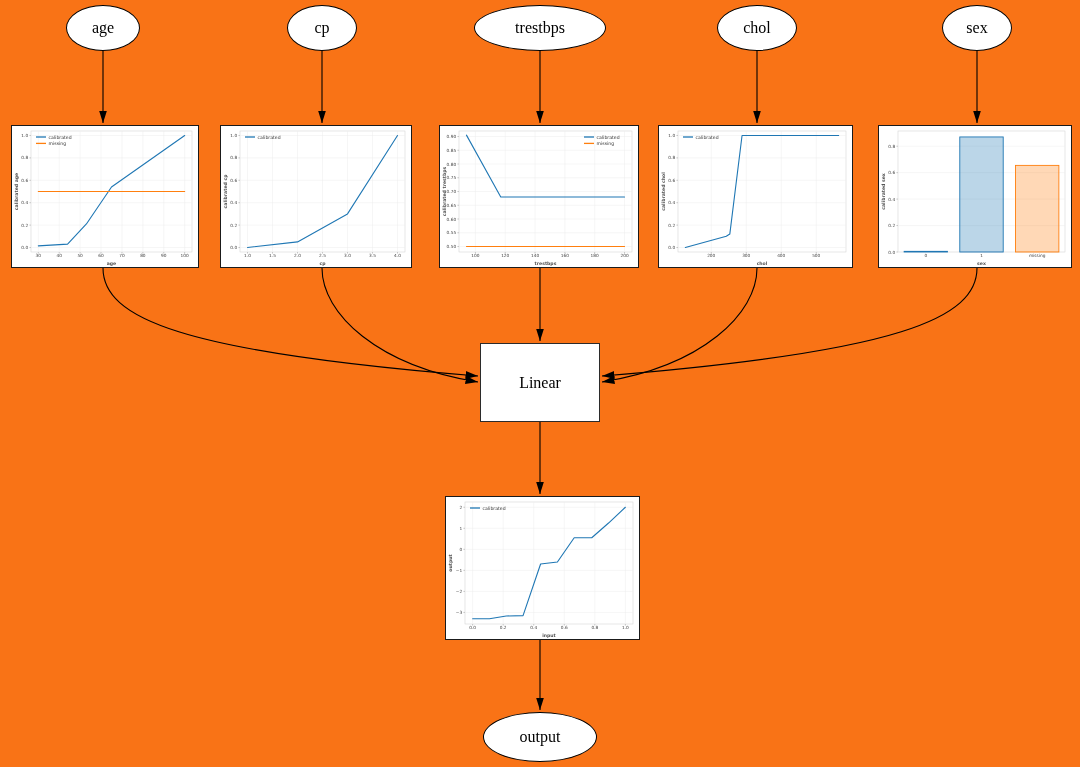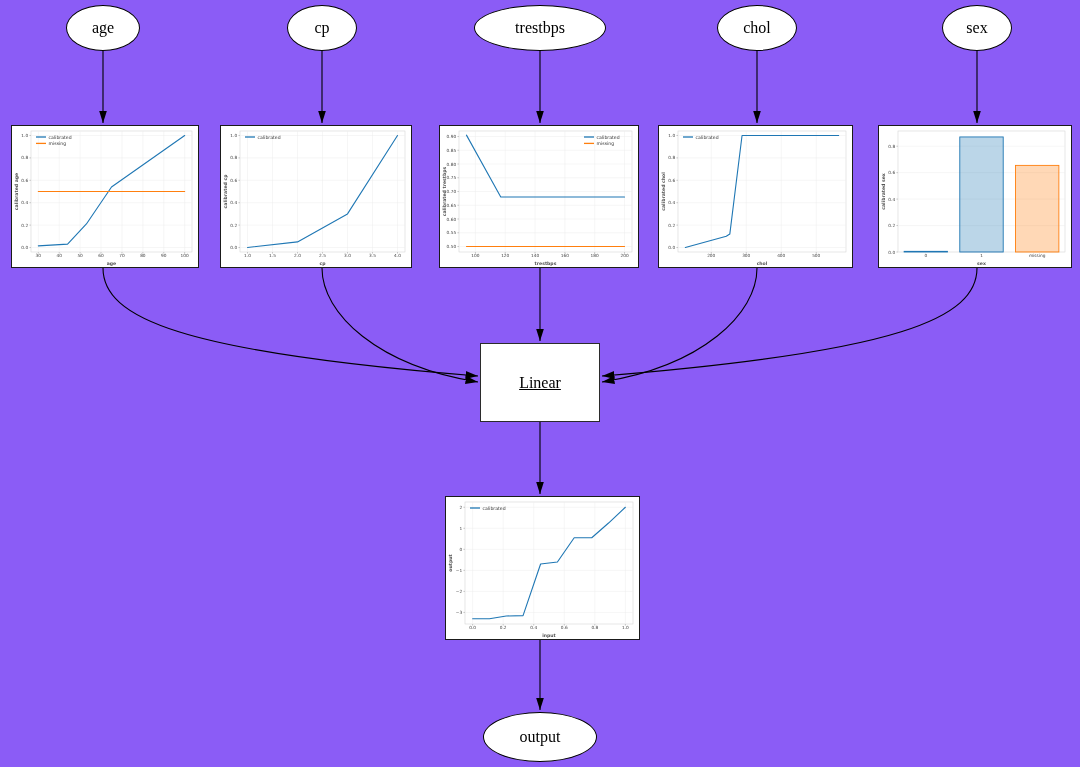--- a/index.html
+++ b/index.html
@@ -1,26 +1,26 @@
 <!DOCTYPE html>
 <html><head>
 <meta charset="utf-8">
 <style>
   html,body{margin:0;padding:0;background:#ffffff;}
-  #canvas{position:relative;width:1080px;height:767px;background:#8b5cf6;
+  #canvas{position:relative;width:1080px;height:767px;background:#f97316;
           font-family:"Liberation Serif",serif;overflow:hidden;}
   #edge-layer{position:absolute;left:0;top:0;width:1080px;height:767px;z-index:0;}
   .node-ellipse{position:absolute;border:1px solid #000;border-radius:50%;
                 display:flex;align-items:center;justify-content:center;
                 background:#fff;box-sizing:border-box;z-index:2;}
   .node-ellipse span{font-size:16px;color:#000;}
   .linear-box{position:absolute;border:1px solid #2b2b2b;background:#fff;
               display:flex;align-items:center;justify-content:center;
               box-sizing:border-box;z-index:2;}
-  .linear-box span{font-size:16px;color:#000;text-decoration:underline;}
+  .linear-box span{font-size:16px;color:#000;}
   .chart-box{position:absolute;border:1px solid #1a1a1a;background:#fff;
              box-sizing:border-box;z-index:1;}
   .chart-box svg{display:block;font-family:"DejaVu Sans",sans-serif;}
 </style>
 </head>
 <body>
 
 <div id="canvas">
 
   <svg id="edge-layer" width="1080" height="767" viewBox="0 0 1080 767">

